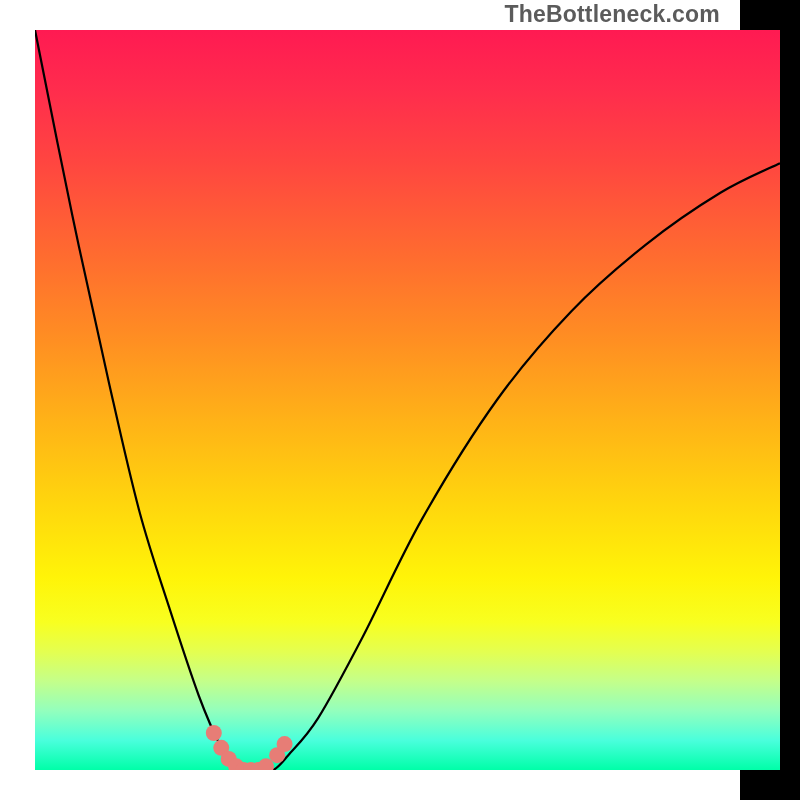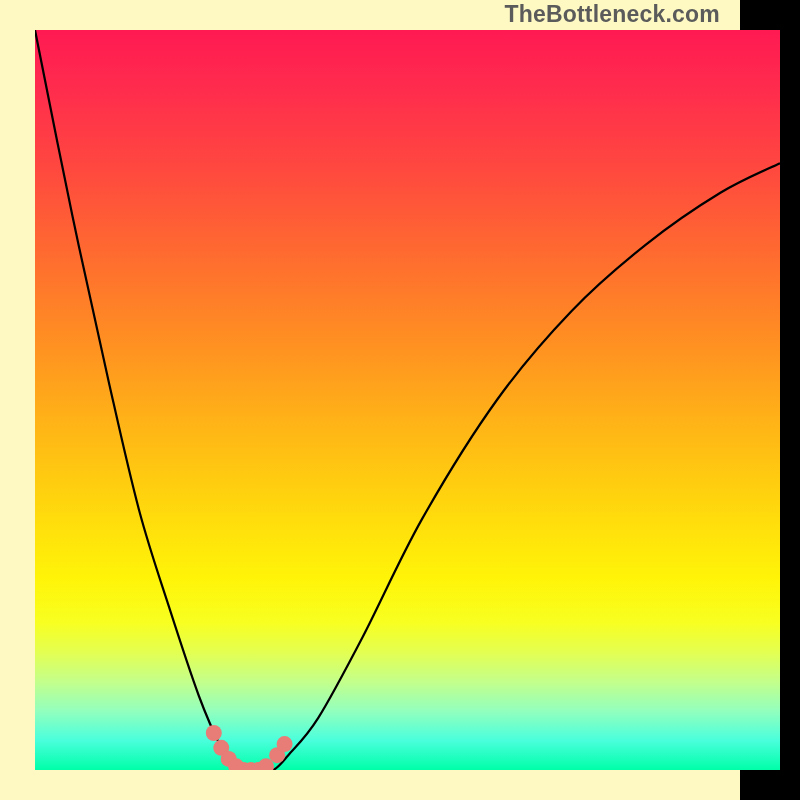--- a/index.html
+++ b/index.html
@@ -9,21 +9,21 @@
     height: 800px;
     background: #000;
     overflow: hidden;
   }
   .frame {
     position: absolute;
     left: 0;
     top: 0;
     width: 740px;
     height: 800px;
-    background: #fef9c3;
+    background: #ffffff;
   }
   .plot-area {
     position: absolute;
     left: 35px;
     top: 30px;
     width: 745px;
     height: 740px;
     overflow: hidden;
   }
   .gradient-bg {

